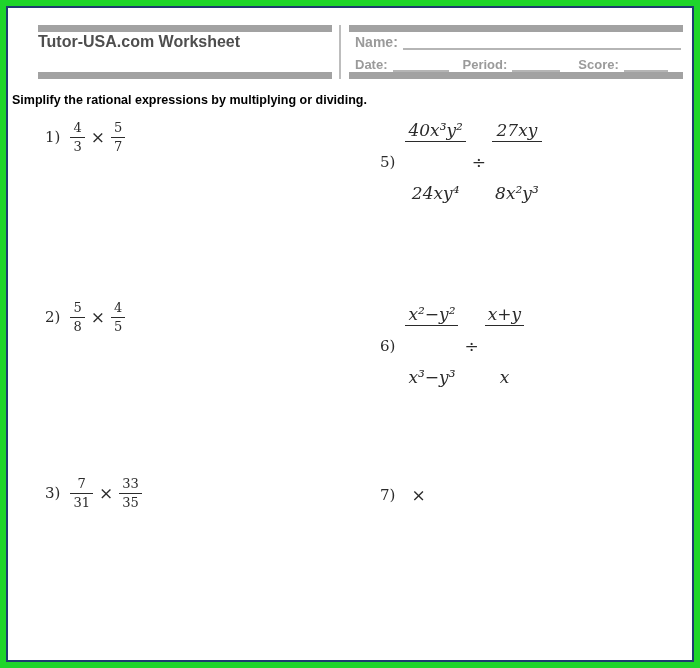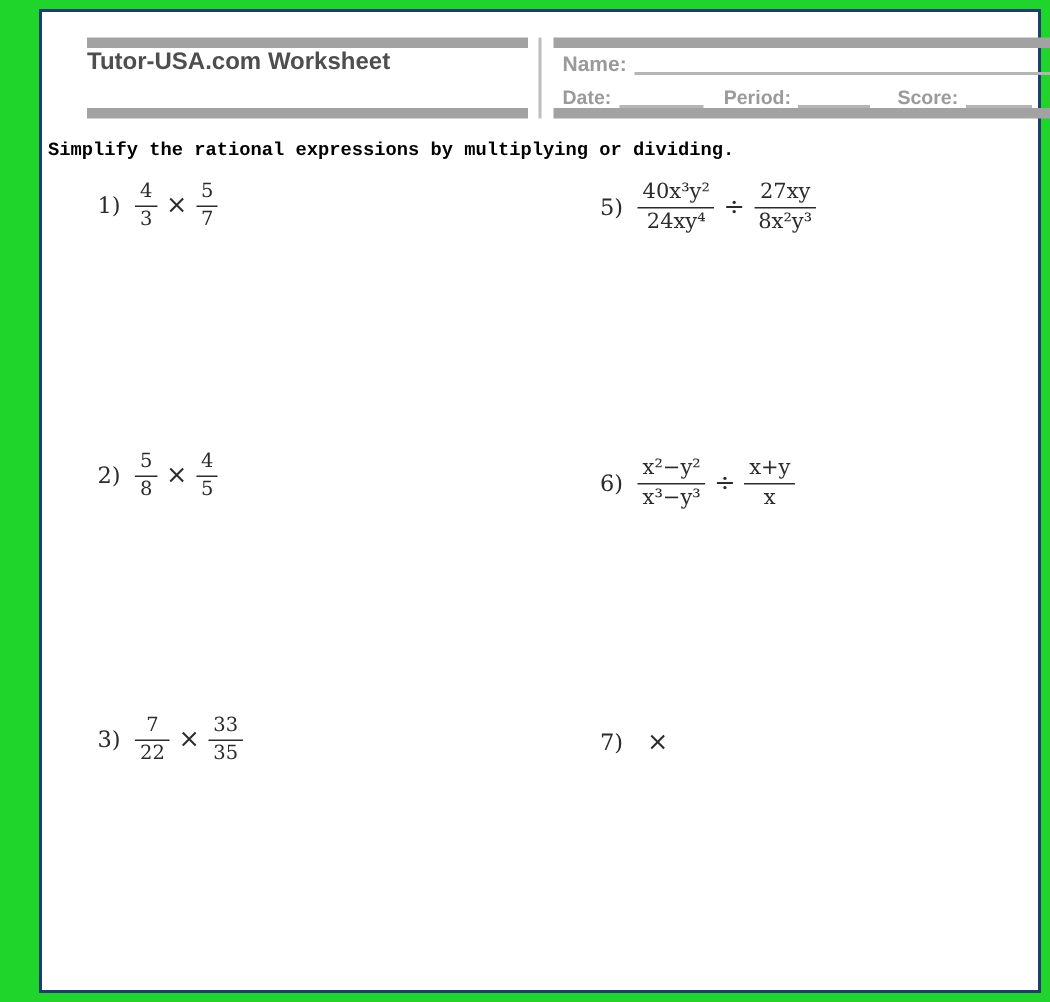--- a/index.html
+++ b/index.html
@@ -1,53 +1,53 @@
 <!DOCTYPE html>
 <html><head>
 <meta charset="utf-8">
 <style>
   * { margin:0; padding:0; box-sizing:border-box; }
   html, body { width:700px; height:668px; overflow:hidden; }
   body { font-family:"Liberation Sans", sans-serif; background:#ffffff; }
 
   .frame { position:relative; width:700px; height:668px; background:#1fd52b; }
   .page  { position:absolute; left:6px; top:6px; right:6px; bottom:6px;
-           background:#ffffff; border:2px solid #1e3c70;margin-left:20px; }
+           background:#ffffff; border:2px solid #1e3c70; }
 
   .bar { position:absolute; height:7px; background:#a2a2a2; }
   .bar-tl { left:30px;  top:17px; width:294px; }
   .bar-bl { left:30px;  top:64px; width:294px; }
   .bar-tr { left:341px; top:17px; width:334px; }
   .bar-br { left:341px; top:64px; width:334px; }
   .hdr-divider { position:absolute; left:331px; top:17px; width:2px; height:54px; background:#bdbdbd; }
 
   .title    { position:absolute; left:30px; top:25px; font-size:16px; font-weight:bold; color:#4e4e4e; }
   .subtitle { position:absolute; left:30px; top:48px; font-size:12px; font-weight:bold; color:#8b8b8b; }
 
   .field-row { position:absolute; display:flex; align-items:flex-end; color:#9a9a9a; font-weight:bold; }
   .row-name { left:347px; top:26px; font-size:14px; }
   .row-date { left:347px; top:49px; font-size:13px; }
   .fline { display:inline-block; border-bottom:2px solid #b5b5b5; height:15px; margin-left:5px; }
   .line-name   { width:278px; }
   .line-date   { width:56px; margin-right:14px; }
   .line-period { width:48px; margin-right:18px; }
   .line-score  { width:44px; }
 
-  .instruction { position:absolute; left:4px; top:85px; font-family:Liberation Mono, monospace;
+  .instruction { position:absolute; left:4px; top:85px; font-family:Liberation Sans, sans-serif;
                  font-weight:bold; font-size:12.5px; color:#000; white-space:nowrap; }
 
   .problem { position:absolute; display:flex; align-items:center;
              color:#2b2b2b; font-family:"DejaVu Serif", serif; }
   .pnum { font-size:15px; margin-right:10px; }
   .frac { display:inline-flex; flex-direction:column; text-align:center;
           font-size:13px; line-height:1.2; vertical-align:middle; }
   .fnum { border-bottom:1.3px solid #2b2b2b; padding:0 3px 1px; }
   .fden { padding:1px 3px 0; }
   .op   { margin:0 6px; font-size:17px; }
-  .alg .frac { font-size:14px; }
+  .alg .frac { font-style:italic; font-size:17px;gap:40px; }
   .alg .op   { font-style:normal; }
 
   #p1 { left:37px;  top:112px; }
   #p5 { left:372px; top:112px; }
   #p2 { left:37px;  top:292px; }
   #p6 { left:372px; top:296px; }
   #p3 { left:37px;  top:468px; }
   #p7 { left:372px; top:477px; }
 </style>
 </head>
@@ -102,21 +102,21 @@
       <span class="frac">
         <span class="fnum">4</span>
         <span class="fden">5</span>
       </span>
     </div>
 
     <div class="problem" id="p3">
       <span class="pnum">3)</span>
       <span class="frac">
         <span class="fnum">7</span>
-        <span class="fden">22</span>
+        <span class="fden">31</span>
       </span>
       <span class="op">×</span>
       <span class="frac">
         <span class="fnum">33</span>
         <span class="fden">35</span>
       </span>
     </div>
 
     <div class="problem alg" id="p5">
       <span class="pnum">5)</span>

